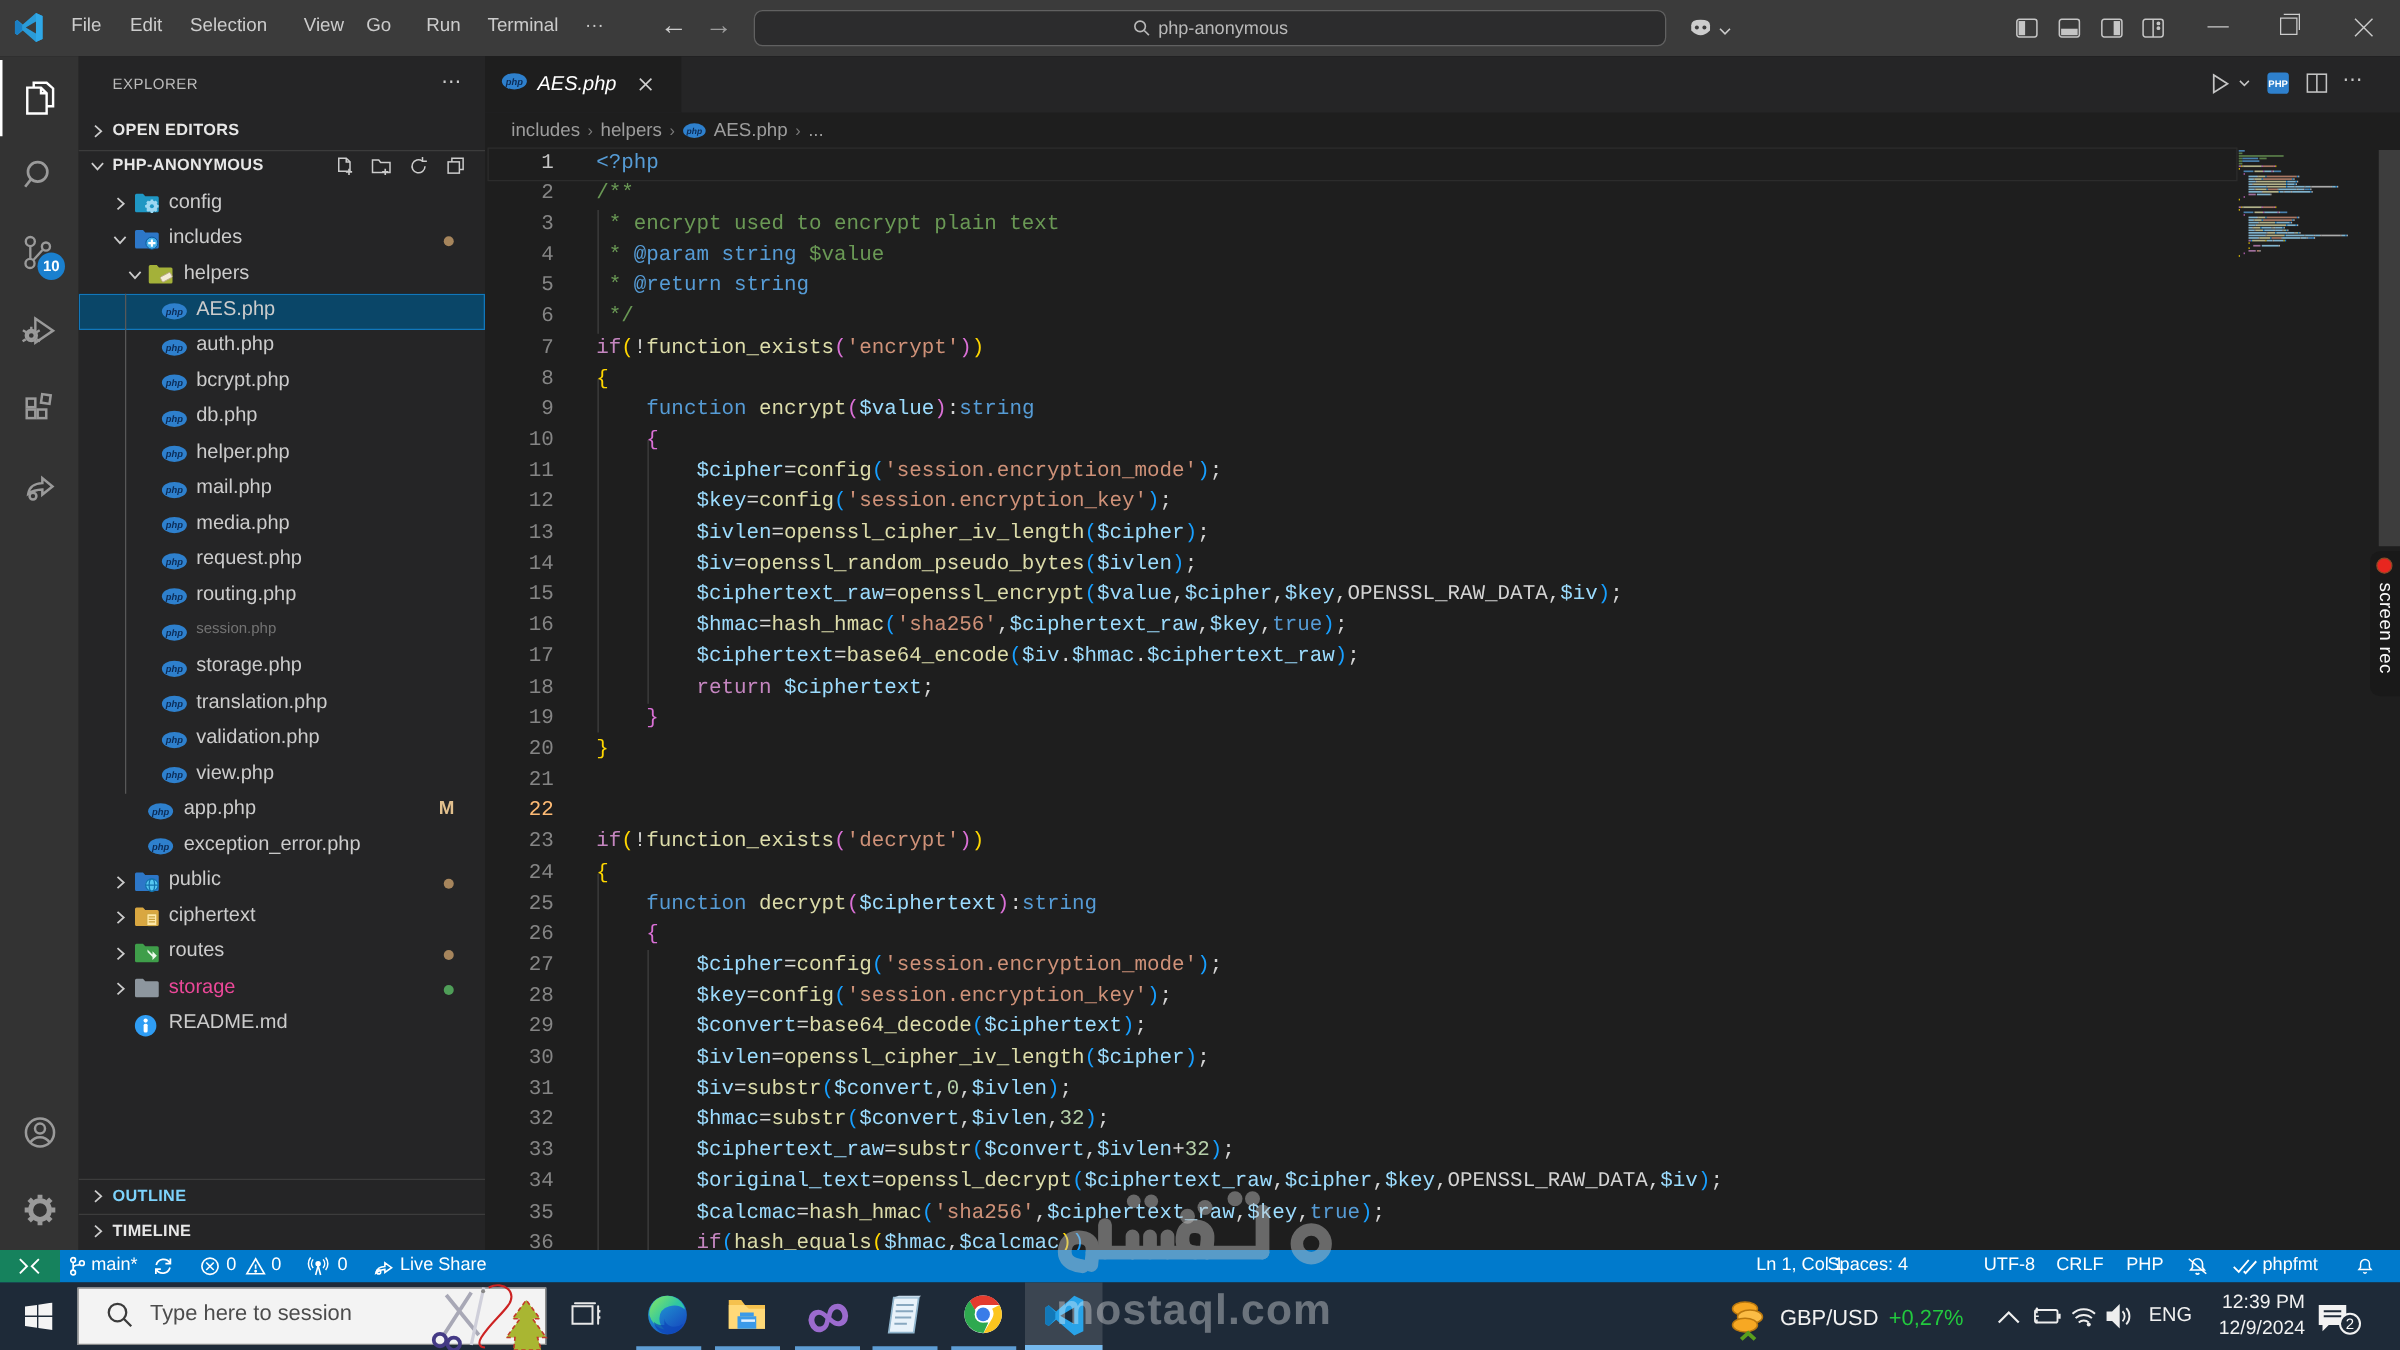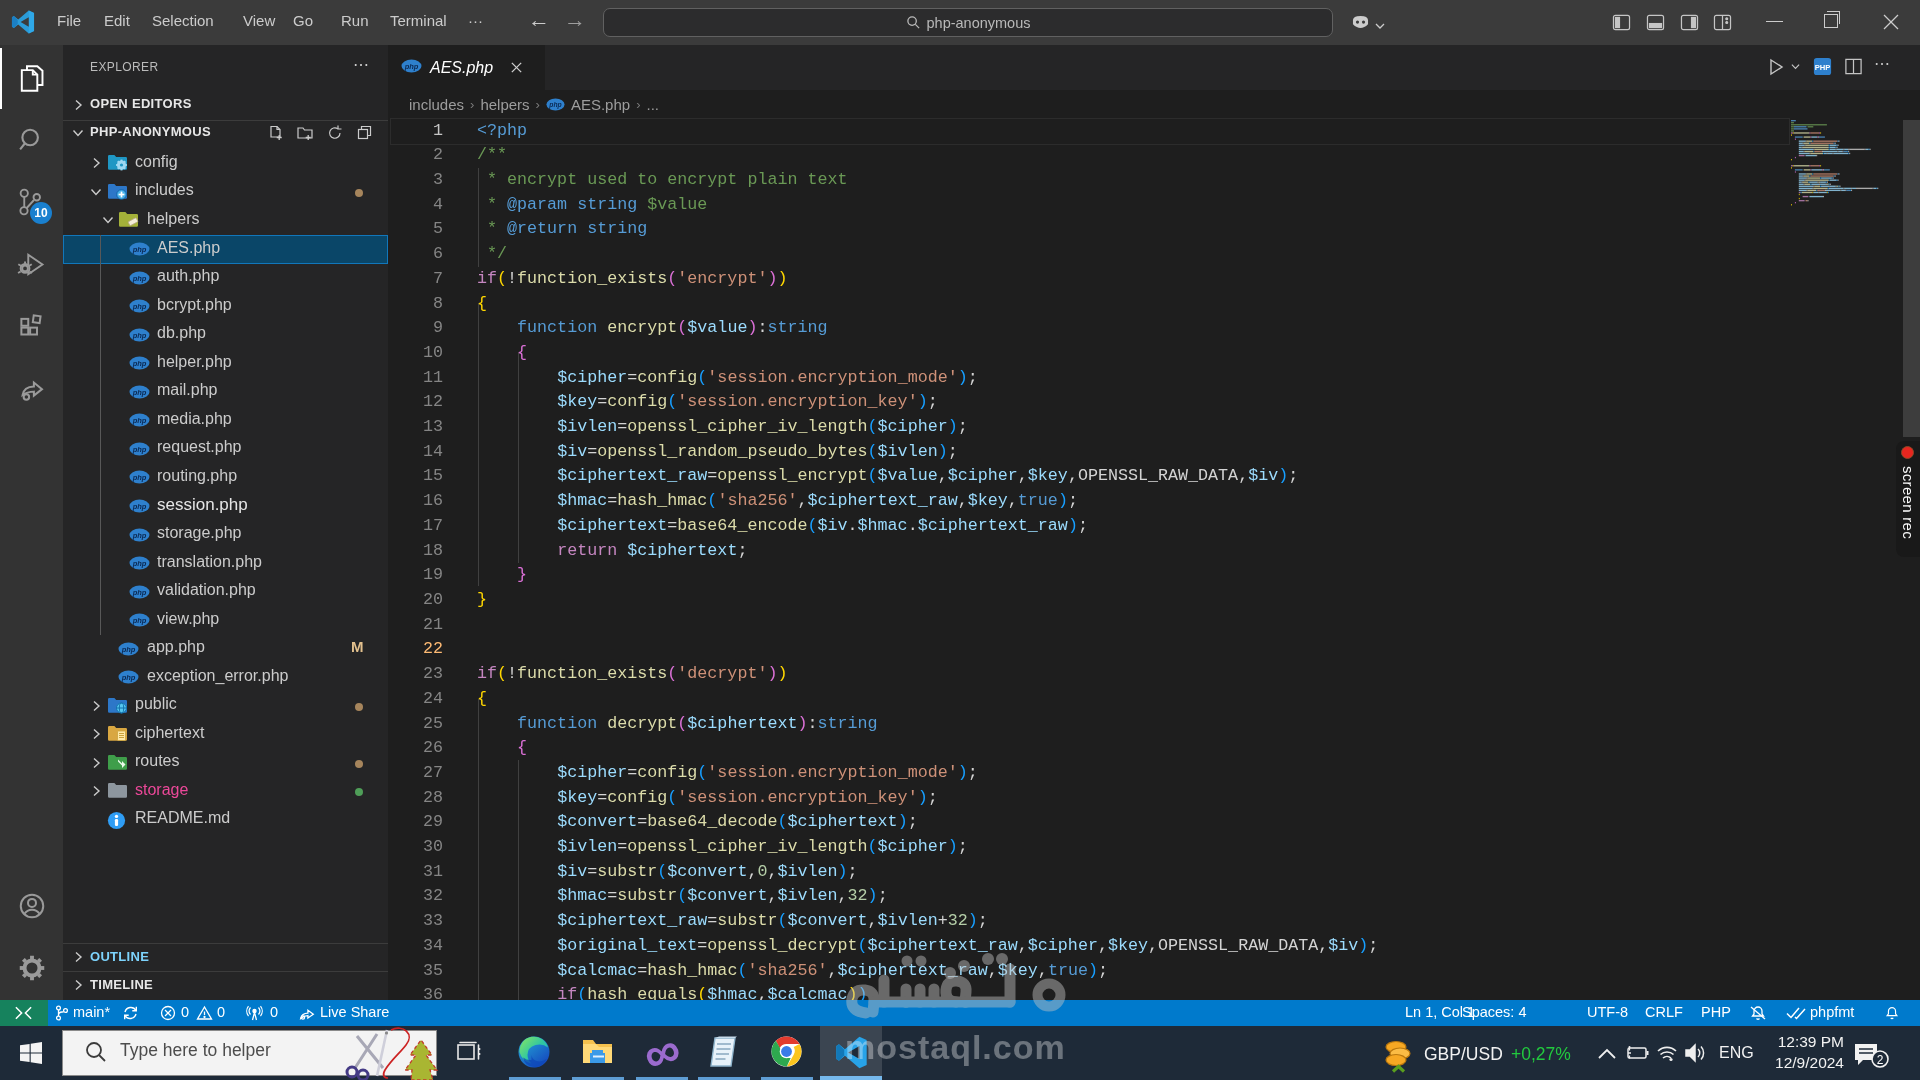--- a/index.html
+++ b/index.html
@@ -270,21 +270,21 @@
         <ellipse cx="21" cy="14" rx="20" ry="13" fill="#2e80cd"></ellipse>
         <text x="21" y="19.5" font-family="Liberation Sans, sans-serif" font-size="15" font-style="italic" font-weight="bold" fill="#0b2a55" text-anchor="middle">php</text>
       </svg></div>
     <div style="position:absolute;left:94px;top:3.5px;font-size:16px;color:#cccccc;white-space:nowrap">routing.php</div>
   </div>
 <div style="position:absolute;left:63px;top:491.9px;width:325px;height:28.55px;display:flex;align-items:center;">
     <div style="position:absolute;left:66px;top:7px"><svg width="21" height="14" viewBox="0 0 42 28" style="flex:none">
         <ellipse cx="21" cy="14" rx="20" ry="13" fill="#2e80cd"></ellipse>
         <text x="21" y="19.5" font-family="Liberation Sans, sans-serif" font-size="15" font-style="italic" font-weight="bold" fill="#0b2a55" text-anchor="middle">php</text>
       </svg></div>
-    <div style="position:absolute;left:94px;top:3.5px;font-size:17px;color:#e5e5e5;white-space:nowrap">session.php</div>
+    <div style="position:absolute;left:94px;top:3.5px;font-size:12px;color:#737373;white-space:nowrap">session.php</div>
   </div>
 <div style="position:absolute;left:63px;top:520.5px;width:325px;height:28.55px;display:flex;align-items:center;">
     <div style="position:absolute;left:66px;top:7px"><svg width="21" height="14" viewBox="0 0 42 28" style="flex:none">
         <ellipse cx="21" cy="14" rx="20" ry="13" fill="#2e80cd"></ellipse>
         <text x="21" y="19.5" font-family="Liberation Sans, sans-serif" font-size="15" font-style="italic" font-weight="bold" fill="#0b2a55" text-anchor="middle">php</text>
       </svg></div>
     <div style="position:absolute;left:94px;top:3.5px;font-size:16px;color:#cccccc;white-space:nowrap">storage.php</div>
   </div>
 <div style="position:absolute;left:63px;top:549.0px;width:325px;height:28.55px;display:flex;align-items:center;">
     <div style="position:absolute;left:66px;top:7px"><svg width="21" height="14" viewBox="0 0 42 28" style="flex:none">
@@ -800,21 +800,21 @@
   </div>
 <div style="position:absolute;left:0;top:1026px;width:1920px;height:54px;background:#1e2a38;font-family:'Liberation Sans',sans-serif">
     <svg style="position:absolute;left:20px;top:16px" width="22" height="22" viewBox="0 0 22 22">
       <path d="M0 3.2 L9.6 1.9 V10.4 H0 Z M10.7 1.7 L22 0 V10.4 H10.7 Z M0 11.6 H9.6 V20.1 L0 18.8 Z M10.7 11.6 H22 V22 L10.7 20.3 Z" fill="#f4f4f4"></path>
     </svg>
     <div style="position:absolute;left:62px;top:4px;width:375px;height:46px;background:#f3f3f3;border:1px solid #8a8a8a;box-sizing:border-box"></div>
     <svg style="position:absolute;left:84px;top:14px" width="24" height="24" viewBox="0 0 24 24" fill="none" stroke="#3b3b3b" stroke-width="1.8">
       <circle cx="10" cy="10" r="7"></circle>
       <line x1="15" y1="15" x2="21" y2="21"></line>
     </svg>
-    <div style="position:absolute;left:120px;top:14px;font-size:17.5px;color:#4c4c4c">Type here to helper</div>
+    <div style="position:absolute;left:120px;top:14px;font-size:17.5px;color:#4c4c4c">Type here to session</div>
     <svg style="position:absolute;left:335px;top:0px" width="105" height="54" viewBox="0 0 105 54">
 <path d="M76 54 L98 54 L95 44 L102 44 L91 29 L97 29 L86 14 L75 29 L81 29 L70 44 L77 44 Z" fill="#a9b632" stroke="#c23b2a" stroke-width="1.3" stroke-dasharray="3.5 2.5"></path>
 <path d="M56 4 C68 -2 80 8 71 19 C65 27 57 33 50 44 C47 49 49 52 53 52" stroke="#cc2222" stroke-width="1.7" fill="none"></path>
 <path d="M22 10 L48 42 M42 8 L20 42" stroke="#a8a8b6" stroke-width="3"></path>
 <circle cx="17" cy="46" r="5" fill="none" stroke="#443a85" stroke-width="3"></circle>
       <circle cx="28" cy="49" r="5" fill="none" stroke="#443a85" stroke-width="3"></circle>
 <path d="M52 4 L42 50" stroke="#cfcfda" stroke-width="2.6"></path>
       <circle cx="51.5" cy="7" r="1.6" fill="#888"></circle>
 </svg>
     <svg style="position:absolute;left:455px;top:14px" width="28" height="26" viewBox="0 0 28 26" fill="none" stroke="#e8e8e8" stroke-width="1.6">

